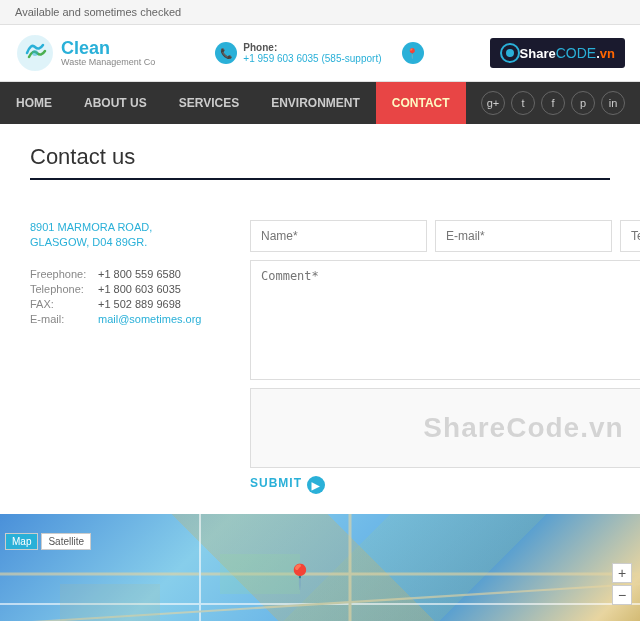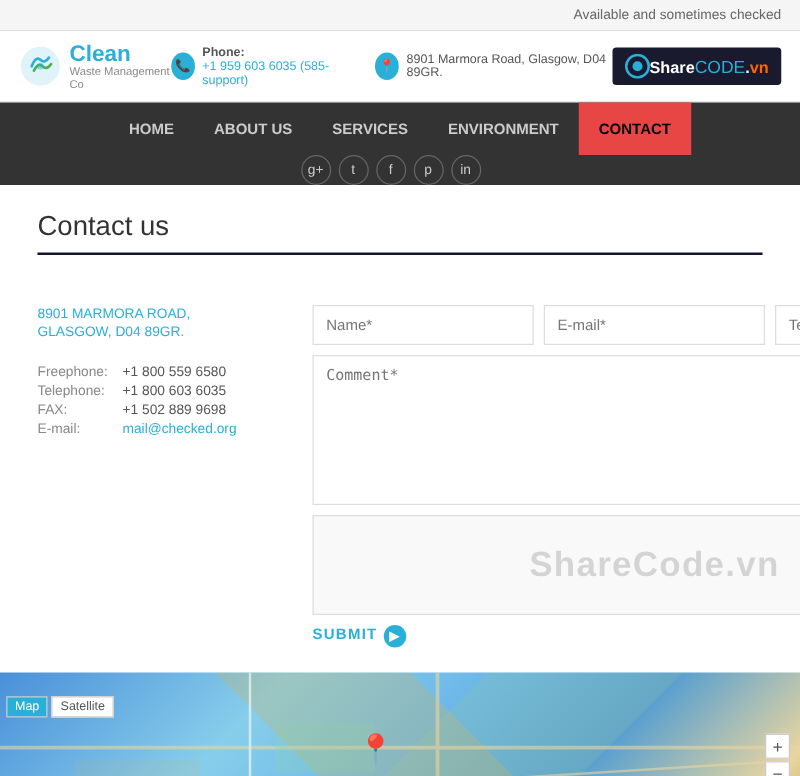--- a/index.html
+++ b/index.html
@@ -5,21 +5,20 @@
     * { margin: 0; padding: 0; box-sizing: border-box; }
     body { font-family: Arial, sans-serif; font-size: 13px; color: #333; background: #fff; width: 640px; overflow-x: hidden; }
 
     
     .top-bar {
       background: #f5f5f5;
       border-bottom: 1px solid #e0e0e0;
       padding: 6px 15px;
       display: flex;
       align-items: center;
-      justify-content: flex-end;
       font-size: 11px;
       color: #666;
     }
 
     
     .main-header {
       background: #fff;
       padding: 8px 15px;
       display: flex;
       align-items: center;
@@ -75,37 +74,36 @@
     .sharecode-logo .share-text { color: #fff; font-size: 13px; font-weight: bold; }
     .sharecode-logo .code-text { color: #2ab0d8; font-size: 14px; font-weight: normal; }
     .sharecode-logo .vn-text { color: #ff6600; font-size: 13px; font-weight: bold; }
 
     
     nav {
       background: #333;
       display: flex;
       align-items: center;
       justify-content: space-between;
-      flex-direction: column;
     }
 
     .nav-links {
       display: flex;
     }
 
     .nav-link {
       color: #ccc;
       text-decoration: none;
       padding: 14px 16px;
       font-size: 12px;
       font-weight: bold;
       display: block;
       text-transform: uppercase;
     }
-    .nav-link.active { background: #e84545; color: #000000; }
+    .nav-link.active { background: #e84545; color: #fef9c3; }
 
     .nav-social {
       display: flex;
       gap: 6px;
       padding-right: 15px;
     }
 
     .social-icon {
       width: 24px; height: 24px;
       border-radius: 50%;
@@ -339,21 +337,20 @@
     <div class="header-info-item">
       <div class="icon-circle">📞</div>
       <div>
         <div style="font-weight:bold;color:#555;font-size:10px;">Phone:</div>
         <div style="color:#2ab0d8;font-size:10px;">+1 959 603 6035 (585-support)</div>
       </div>
     </div>
     <div class="header-info-item">
       <div class="icon-circle">📍</div>
       <div>
-        <div style="color:#555;font-size:10px;">8901 Marmora Road, Glasgow, D04 89GR.</div>
       </div>
     </div>
   </div>
 
   <div class="sharecode-logo">
     <svg width="20" height="20" viewBox="0 0 20 20">
       <circle cx="10" cy="10" r="9" fill="none" stroke="#2ab0d8" stroke-width="2"></circle>
       <circle cx="10" cy="10" r="4" fill="#2ab0d8"></circle>
     </svg>
     <span class="share-text">Share</span>
@@ -396,21 +393,21 @@
     <div class="contact-info-row">
       <span class="label">Telephone:</span>
       <span>+1 800 603 6035</span>
     </div>
     <div class="contact-info-row">
       <span class="label">FAX:</span>
       <span>+1 502 889 9698</span>
     </div>
     <div class="contact-info-row">
       <span class="label">E-mail:</span>
-      <a href="#">mail@checked.org</a>
+      <a href="#">mail@sometimes.org</a>
     </div>
   </div>
 
   <div class="form-panel">
     <div class="form-row">
       <input class="form-input" type="text" placeholder="Name*" style="">
       <input class="form-input" type="email" placeholder="E-mail*" style="">
       <input class="form-input" type="tel" placeholder="Telephone" style="">
     </div>
     <textarea class="form-textarea" placeholder="Comment*" style=""></textarea>

